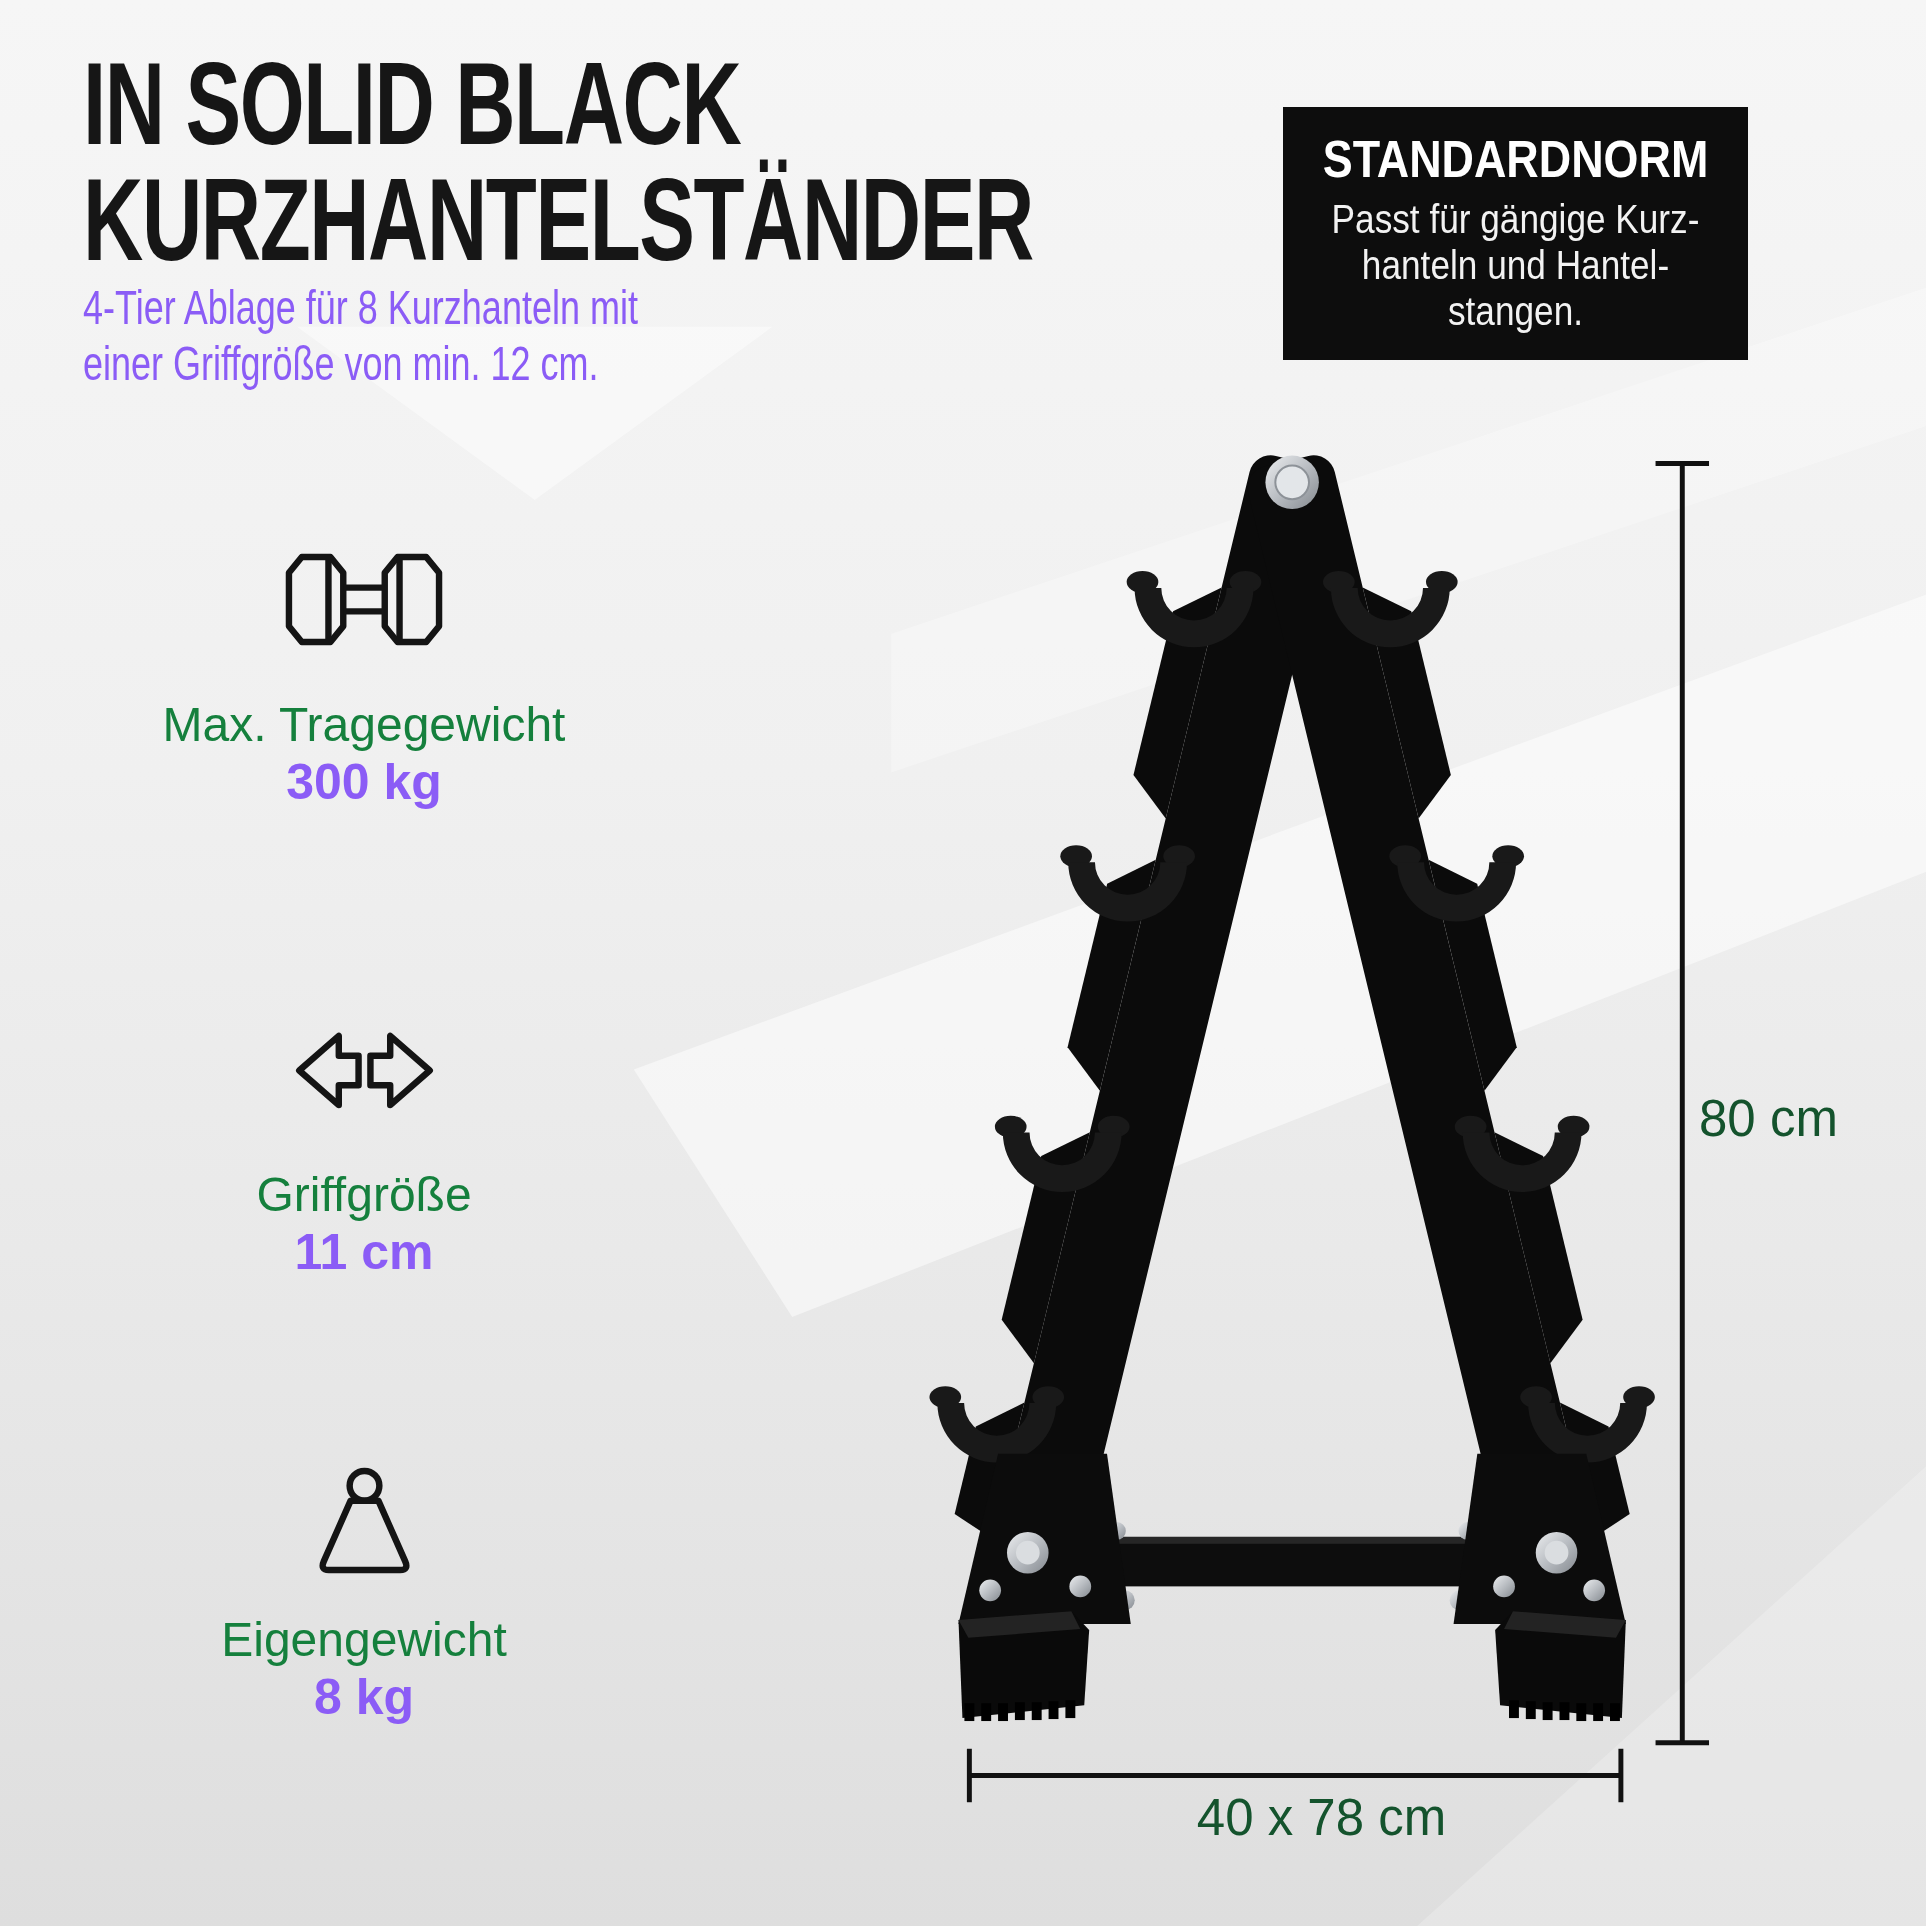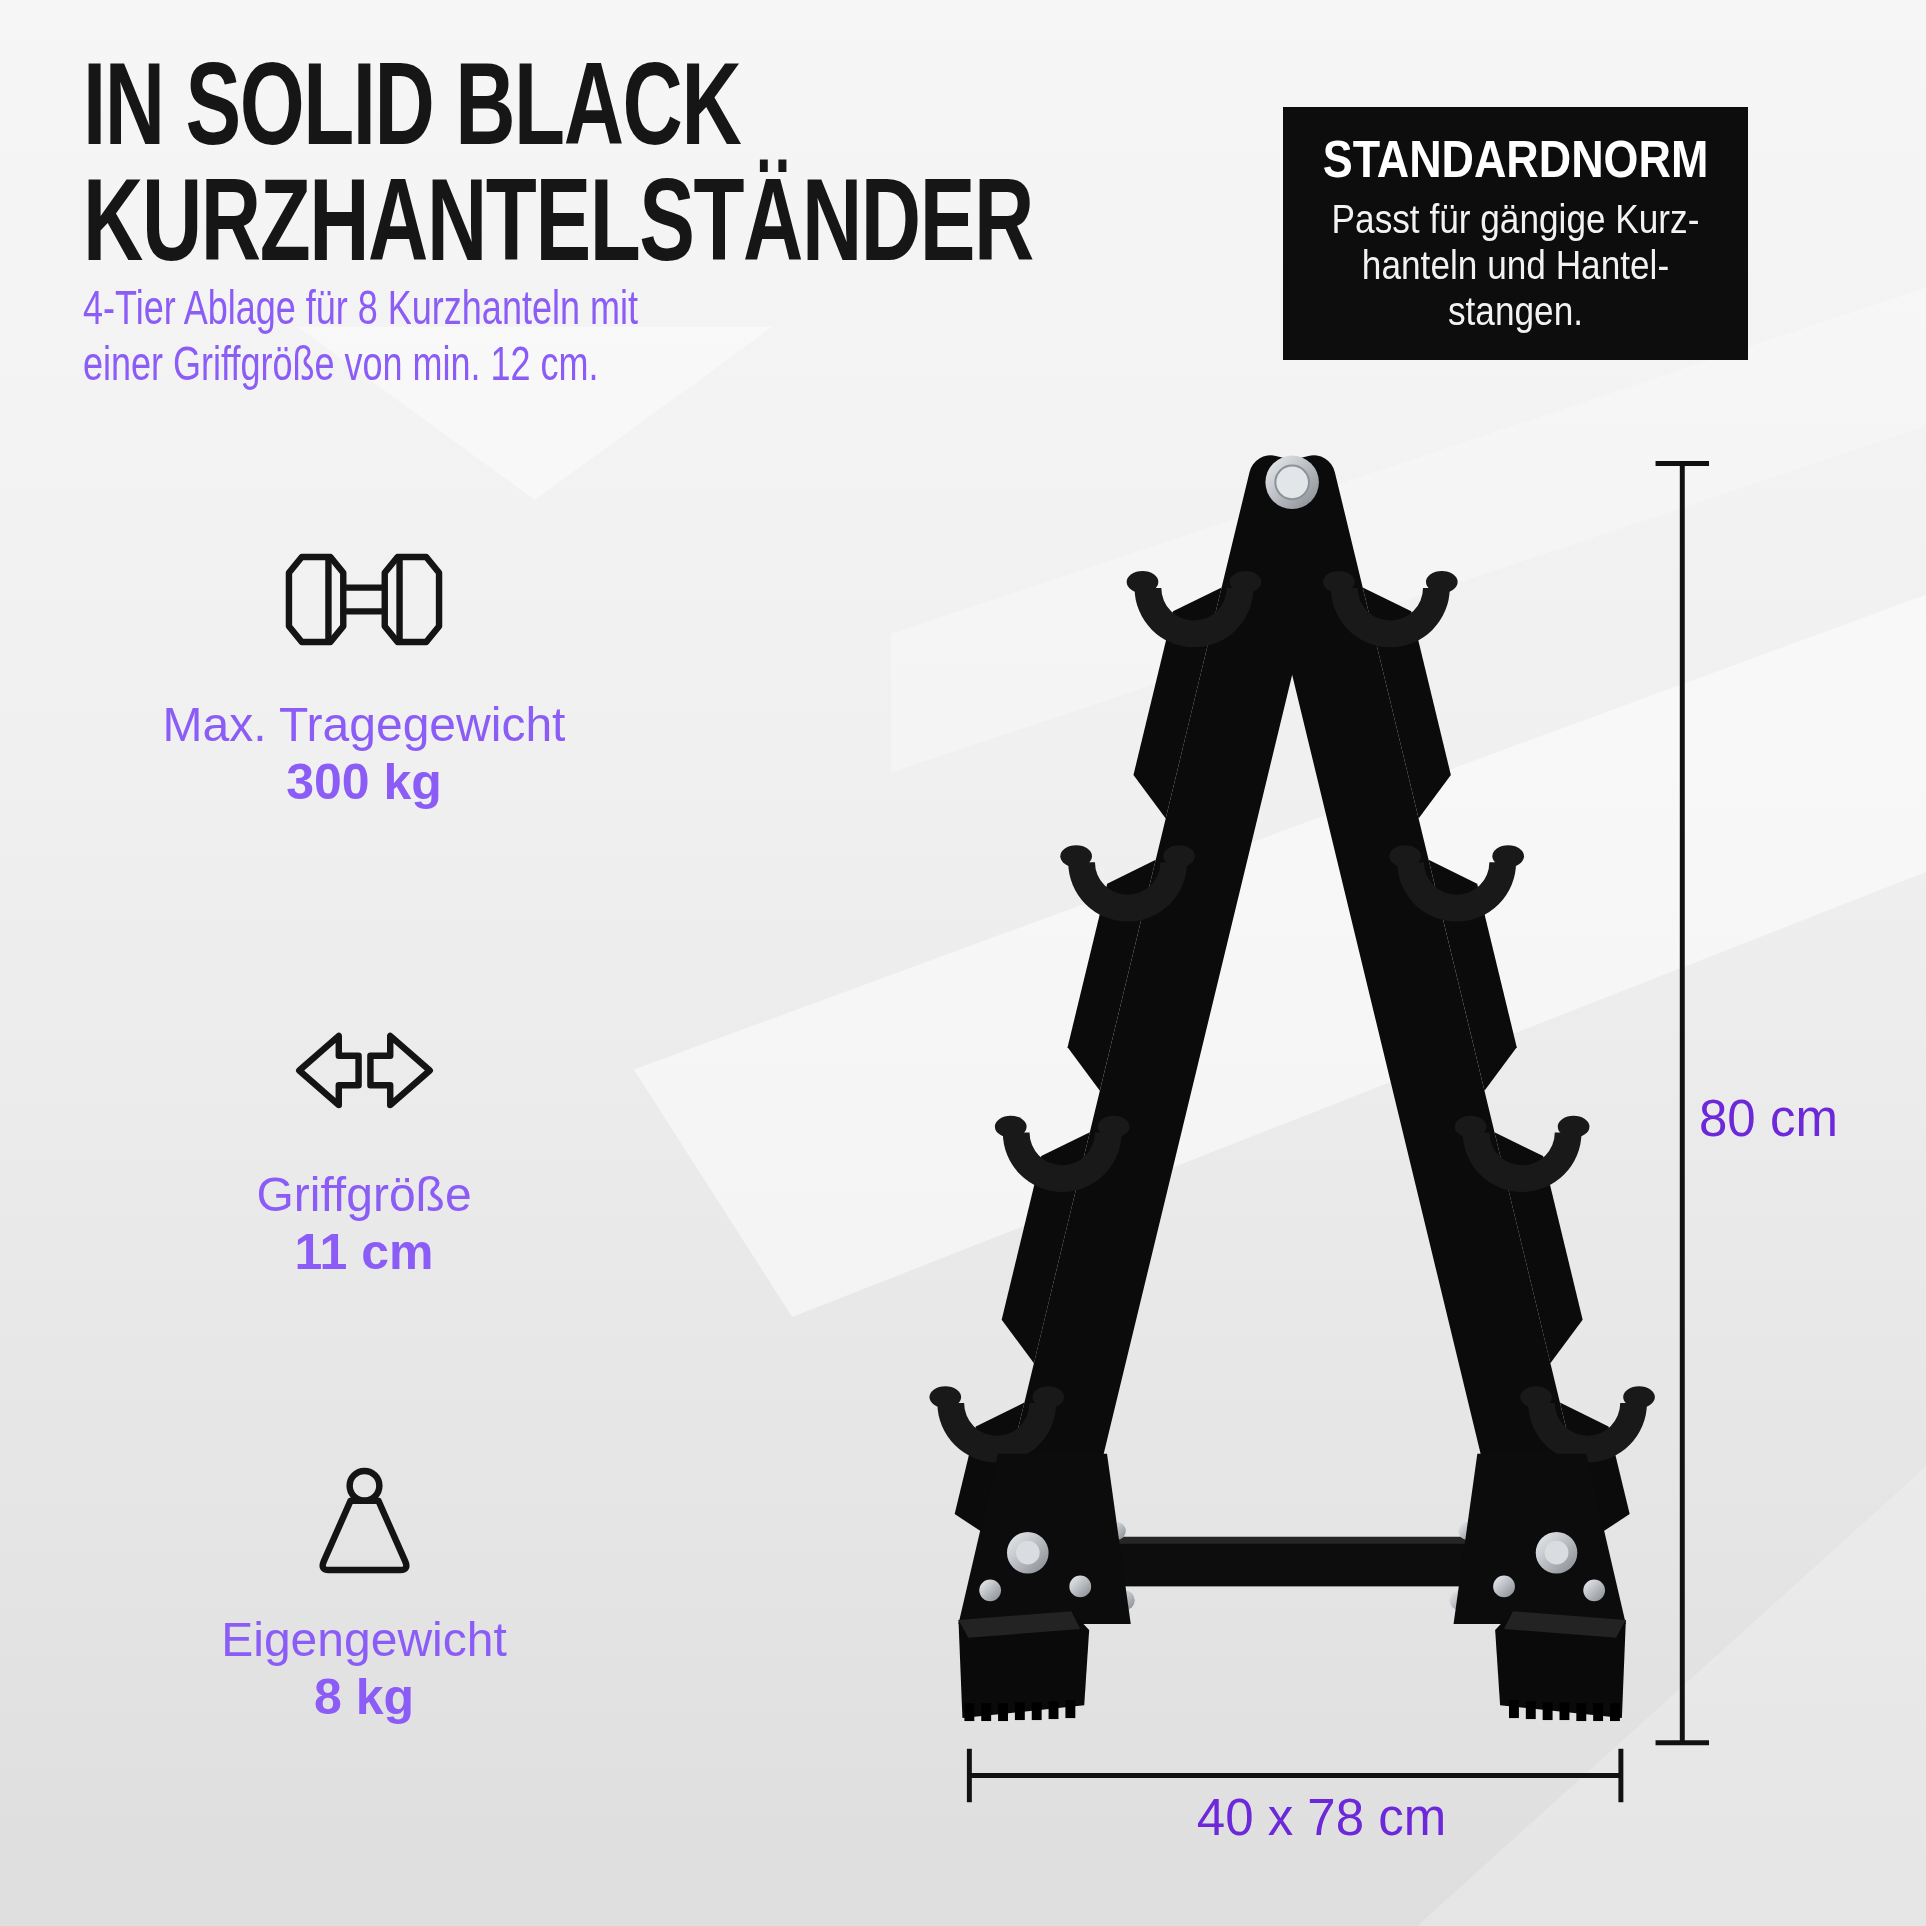--- a/index.html
+++ b/index.html
@@ -19,27 +19,27 @@
   .subtitle .cond{display:inline-block;transform:scaleX(0.75);transform-origin:left top;}
   
   .info-box{left:1283px;top:91px;width:465px;height:253px;background:#0d0d0d;
             color:#ffffff;text-align:center;box-sizing:border-box;padding-top:24px;margin-top:16px;}
   .info-box .inner{transform:scaleX(0.88);transform-origin:center top;}
   .info-heading{font-size:51px;font-weight:700;line-height:57px;letter-spacing:0px;}
   .info-body{font-size:40px;line-height:46px;color:#f2f2f2;margin-top:8px;}
   
   .feature{left:156px;width:416px;text-align:center;color:#1c1c1c;}
   .feature .icon{display:inline-block;}
-  .feature .label{font-size:48px;line-height:55px;color:#8b5cf6;}
+  .feature .label{font-size:48px;line-height:55px;color:#15803d;}
   .feature .value{font-size:50px;line-height:53px;font-weight:700;color:#8b5cf6;margin-top:4px;text-align:center;}
   .f1{top:550px;} .f1 .label{margin-top:44px;}
   .f2{top:1026px;} .f2 .label{margin-top:48px;}
   .f3{top:1465px;} .f3 .label{margin-top:34px;}
   
-  .dim-label{font-size:51px;color:#6d28d9;white-space:nowrap;}
+  .dim-label{font-size:51px;color:#14532d;white-space:nowrap;}
   .dim-h{left:1699px;top:1089px;}
   .dim-w{left:1163px;top:1788px;width:317px;text-align:center;}
 </style>
 </head>
 <body>
 
 <svg id="watermark" class="abs" viewBox="0 0 1946 1946" xmlns="http://www.w3.org/2000/svg">
   <polygon points="300,330 540,505 780,330" fill="#ffffff" opacity="0.45"></polygon>
   <polygon points="640,1080 1946,600 1946,880 800,1330" fill="#ffffff" opacity="0.5"></polygon>
   <polygon points="900,640 1946,290 1946,430 900,780" fill="#ffffff" opacity="0.28"></polygon>

